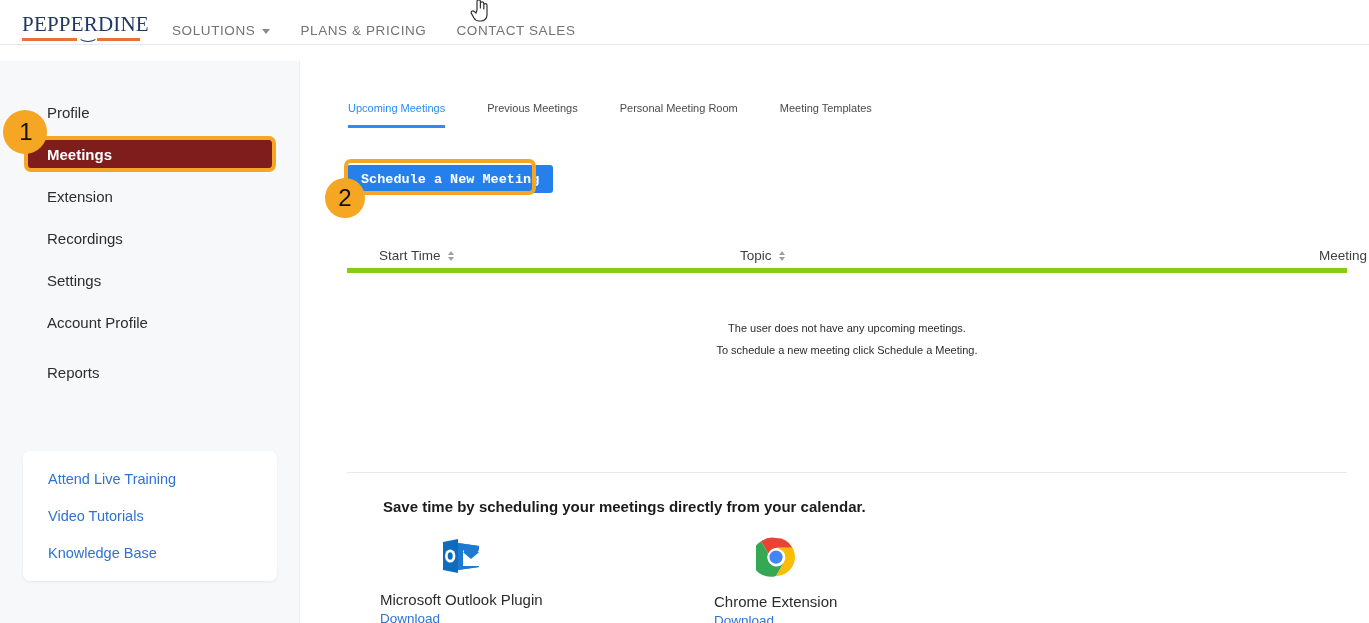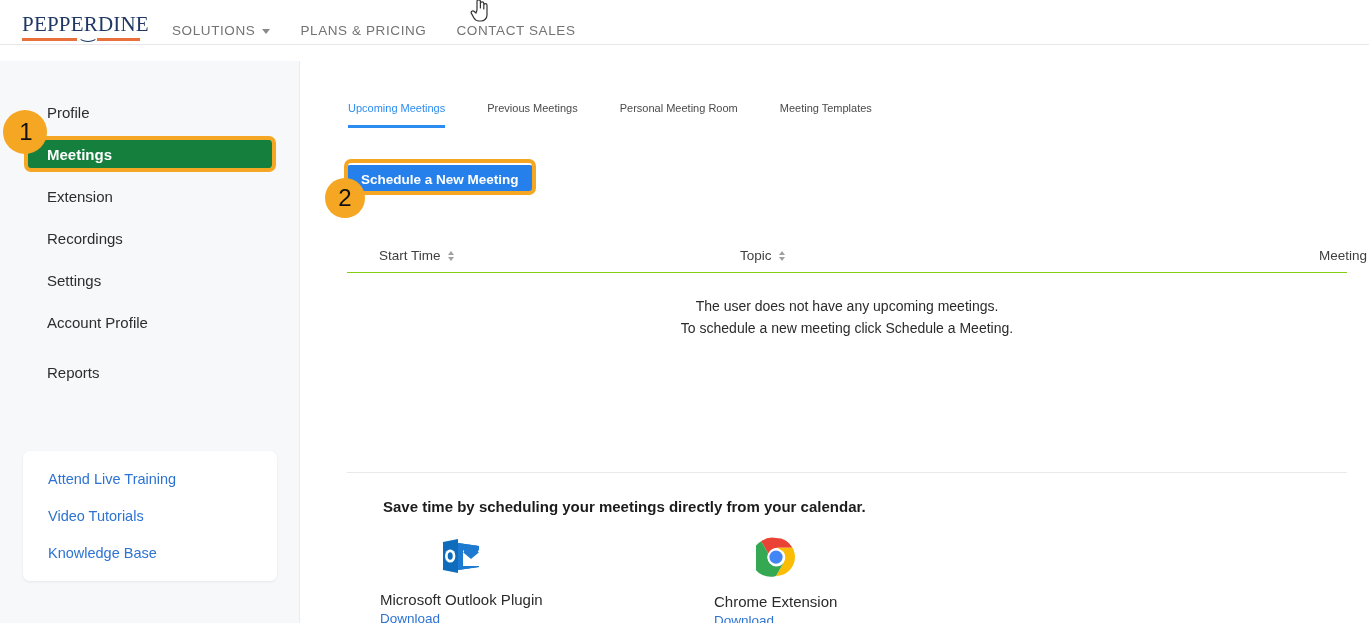--- a/index.html
+++ b/index.html
@@ -118,21 +118,21 @@
     height: 30px;
     display: flex;
     align-items: center;
     padding-left: 20px;
     font-size: 15px;
     color: #2d2d2d;
     border-radius: 4px;
     cursor: pointer;
   }
   .side-item.active {
-    background: #15803d;
+    background: #7f1d1d;
     color: #ffffff;
     font-weight: bold;
   }
   .side-i0 { top: 36px; }
   .side-i1 { top: 78px; }
   .side-i2 { top: 120px; }
   .side-i3 { top: 162px; }
   .side-i4 { top: 204px; }
   .side-i5 { top: 246px; }
   .side-i6 { top: 288px; margin-top: 8px; }
@@ -199,30 +199,30 @@
     padding: 0 14px;
     background: #2680eb;
     color: #ffffff;
     font-size: 13.5px;
     font-weight: bold;
     border: none;
     border-radius: 3px;
     cursor: pointer;
     display: flex;
     align-items: center;
-    font-family: Liberation Sans, sans-serif;
+    font-family: Liberation Mono, monospace;
     white-space: nowrap;
   }
 
   .table-head {
     position: absolute;
     left: 47px; top: 179px;
     width: 1000px;
     height: 33px;
-    border-bottom: 1px solid #84cc16;
+    border-bottom: 5px solid #84cc16;
   }
   .th {
     position: absolute;
     top: 8px;
     font-size: 13.5px;
     color: #3f3f3f;
     display: flex;
     align-items: center;
     gap: 7px;
     cursor: pointer;
@@ -242,24 +242,24 @@
     display: block;
     width: 0; height: 0;
     border-left: 3.5px solid transparent;
     border-right: 3.5px solid transparent;
   }
   .sorter i.up { border-bottom: 4px solid #a0a0a0; }
   .sorter i.dn { border-top: 4px solid #a0a0a0; }
 
   .empty-msg {
     position: absolute;
-    left: 47px; top: 234px;
+    left: 47px; top: 256px;
     width: 1000px;
     text-align: center;
-    font-size: 14px;
+    font-size: 11px;
     color: #2b2b2b;
     line-height: 22px;
   }
 
   .divider {
     position: absolute;
     left: 47px; top: 411px;
     width: 1000px;
     height: 1px;
     background: #e9e9e9;

